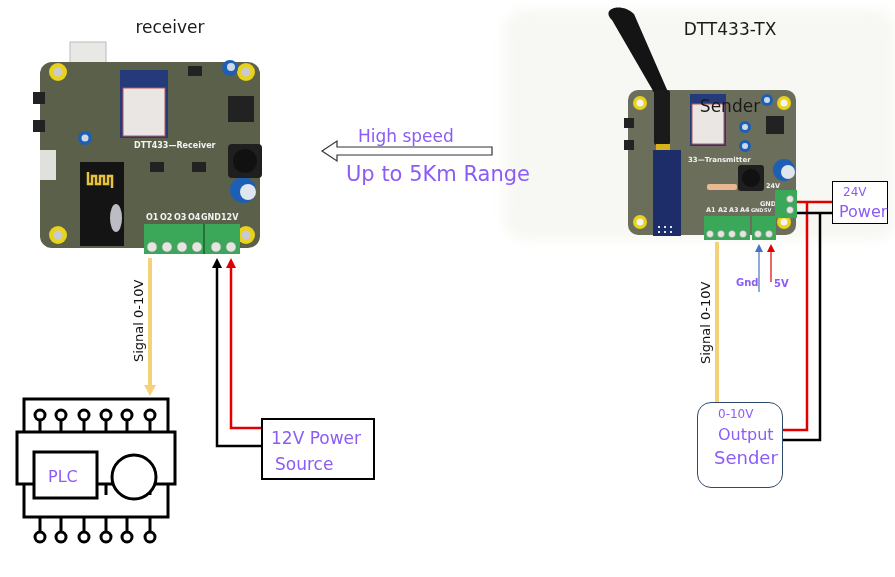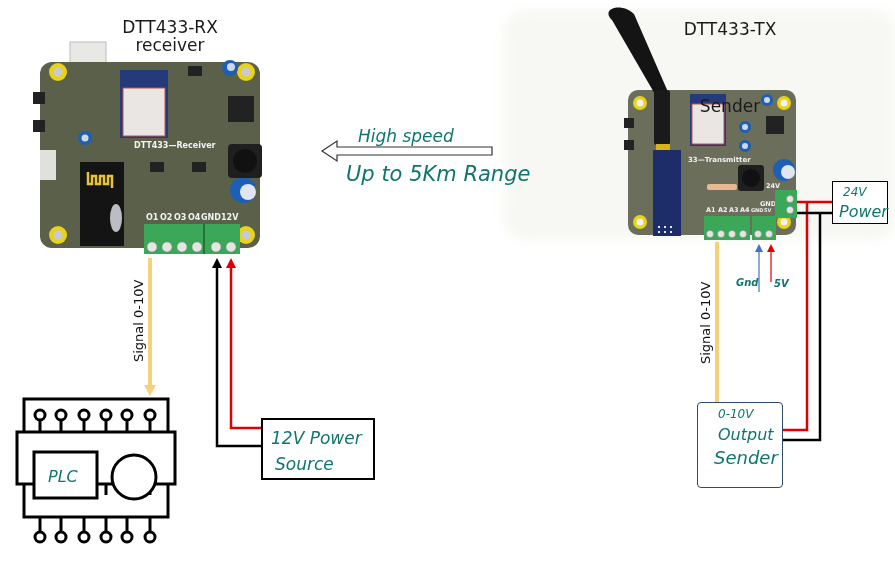--- a/index.html
+++ b/index.html
@@ -1,20 +1,20 @@
 <!DOCTYPE html>
 <html><head>
 <meta charset="utf-8">
 <style>
   html, body { margin:0; padding:0; background:#ffffff; }
   body { width:895px; height:577px; position:relative; overflow:hidden; font-family:"Liberation Sans", sans-serif; color:#111; }
   .abs { position:absolute; }
   svg { position:absolute; left:0; top:0; }
   .title { font-family:"DejaVu Sans", sans-serif; font-size:17px; text-align:center; color:#1a1a1a; line-height:18px; }
-  .lbl { font-family:"DejaVu Sans", sans-serif; color:#0f766e;font-style:italic; }
+  .lbl { font-family:"DejaVu Sans", sans-serif; color:#8b5cf6; }
   .box { position:absolute; border:2px solid #000; background:#fff; box-sizing:border-box; }
   .vtext { position:absolute; transform:rotate(-90deg); transform-origin:left top; white-space:nowrap; font-family:"DejaVu Sans", sans-serif; font-size:13px; }
   .pcbtxt { font-family:"DejaVu Sans", sans-serif; fill:#f2f2f2; font-weight:bold; }
   .tx-bg { position:absolute; left:505px; top:10px; width:390px; height:230px; background:#f7f7f3; border-radius:20px; filter:blur(6px); }
 </style>
 </head>
 <body>
 
 <div class="tx-bg"></div>
 
@@ -224,21 +224,20 @@
   <line x1="771" y1="282" x2="771" y2="248" stroke="#e00000" stroke-width="1.2"></line>
   <path d="M767,252 L771,244 L775,252 Z" fill="#e00000"></path>
 
   <path d="M797,202 L832,202" stroke="#e00000" stroke-width="2.5" fill="none"></path>
   <path d="M807,202 L807,430 L782,430" stroke="#e00000" stroke-width="2.5" fill="none"></path>
   <path d="M797,213 L832,213" stroke="#000" stroke-width="2.5" fill="none"></path>
   <path d="M820,213 L820,440 L782,440" stroke="#000" stroke-width="2.5" fill="none"></path>
 </svg>
 
 <div class="abs title" style="left:95px; top:18px; width:150px;">
-  <div>DTT433-RX</div>
   <div>receiver</div>
 </div>
 <div class="abs title" style="left:665px; top:20px; width:130px;">DTT433-TX</div>
 <div class="abs title" style="left:665px; top:59px; width:130px;margin-top:38px;">Sender</div>
 
 <div class="abs lbl" style="left:358px; top:126px; font-size:17px;">High speed</div>
 <div class="abs lbl" style="left:346px; top:162px; font-size:21px;">Up to 5Km Range</div>
 
 <div class="vtext" style="left:131px; top:362px;">Signal 0-10V</div>
 <div class="abs lbl" style="left:48px; top:467px; font-size:16px;">PLC</div>
@@ -247,17 +246,17 @@
   <div class="abs lbl" style="left:12px; top:34px; font-size:17px;">Source</div>
 </div>
 
 <div class="vtext" style="left:698px; top:364px;">Signal 0-10V</div>
 <div class="abs lbl" style="left:736px; top:277px; font-size:10px; font-weight:bold;">Gnd</div>
 <div class="abs lbl" style="left:774px; top:278px; font-size:10px; font-weight:bold;">5V</div>
 <div class="box" style="left:832px; top:181px; width:56px; height:43px; border-width:1.5px;">
   <div class="abs lbl" style="left:10px; top:3px; font-size:12px;">24V</div>
   <div class="abs lbl" style="left:6px; top:20px; font-size:16px;">Power</div>
 </div>
-<div class="box" style="left:697px; top:402px; width:86px; height:86px; border:1.2px solid #2e4a6a; border-radius:4px;">
+<div class="box" style="left:697px; top:402px; width:86px; height:86px; border:1.2px solid #2e4a6a; border-radius:14px;">
   <div class="abs lbl" style="left:20px; top:4px; font-size:12px;">0-10V</div>
   <div class="abs lbl" style="left:20px; top:22px; font-size:16px;">Output</div>
   <div class="abs lbl" style="left:16px; top:44px; font-size:18px;">Sender</div>
 </div>
 
 </body></html>

